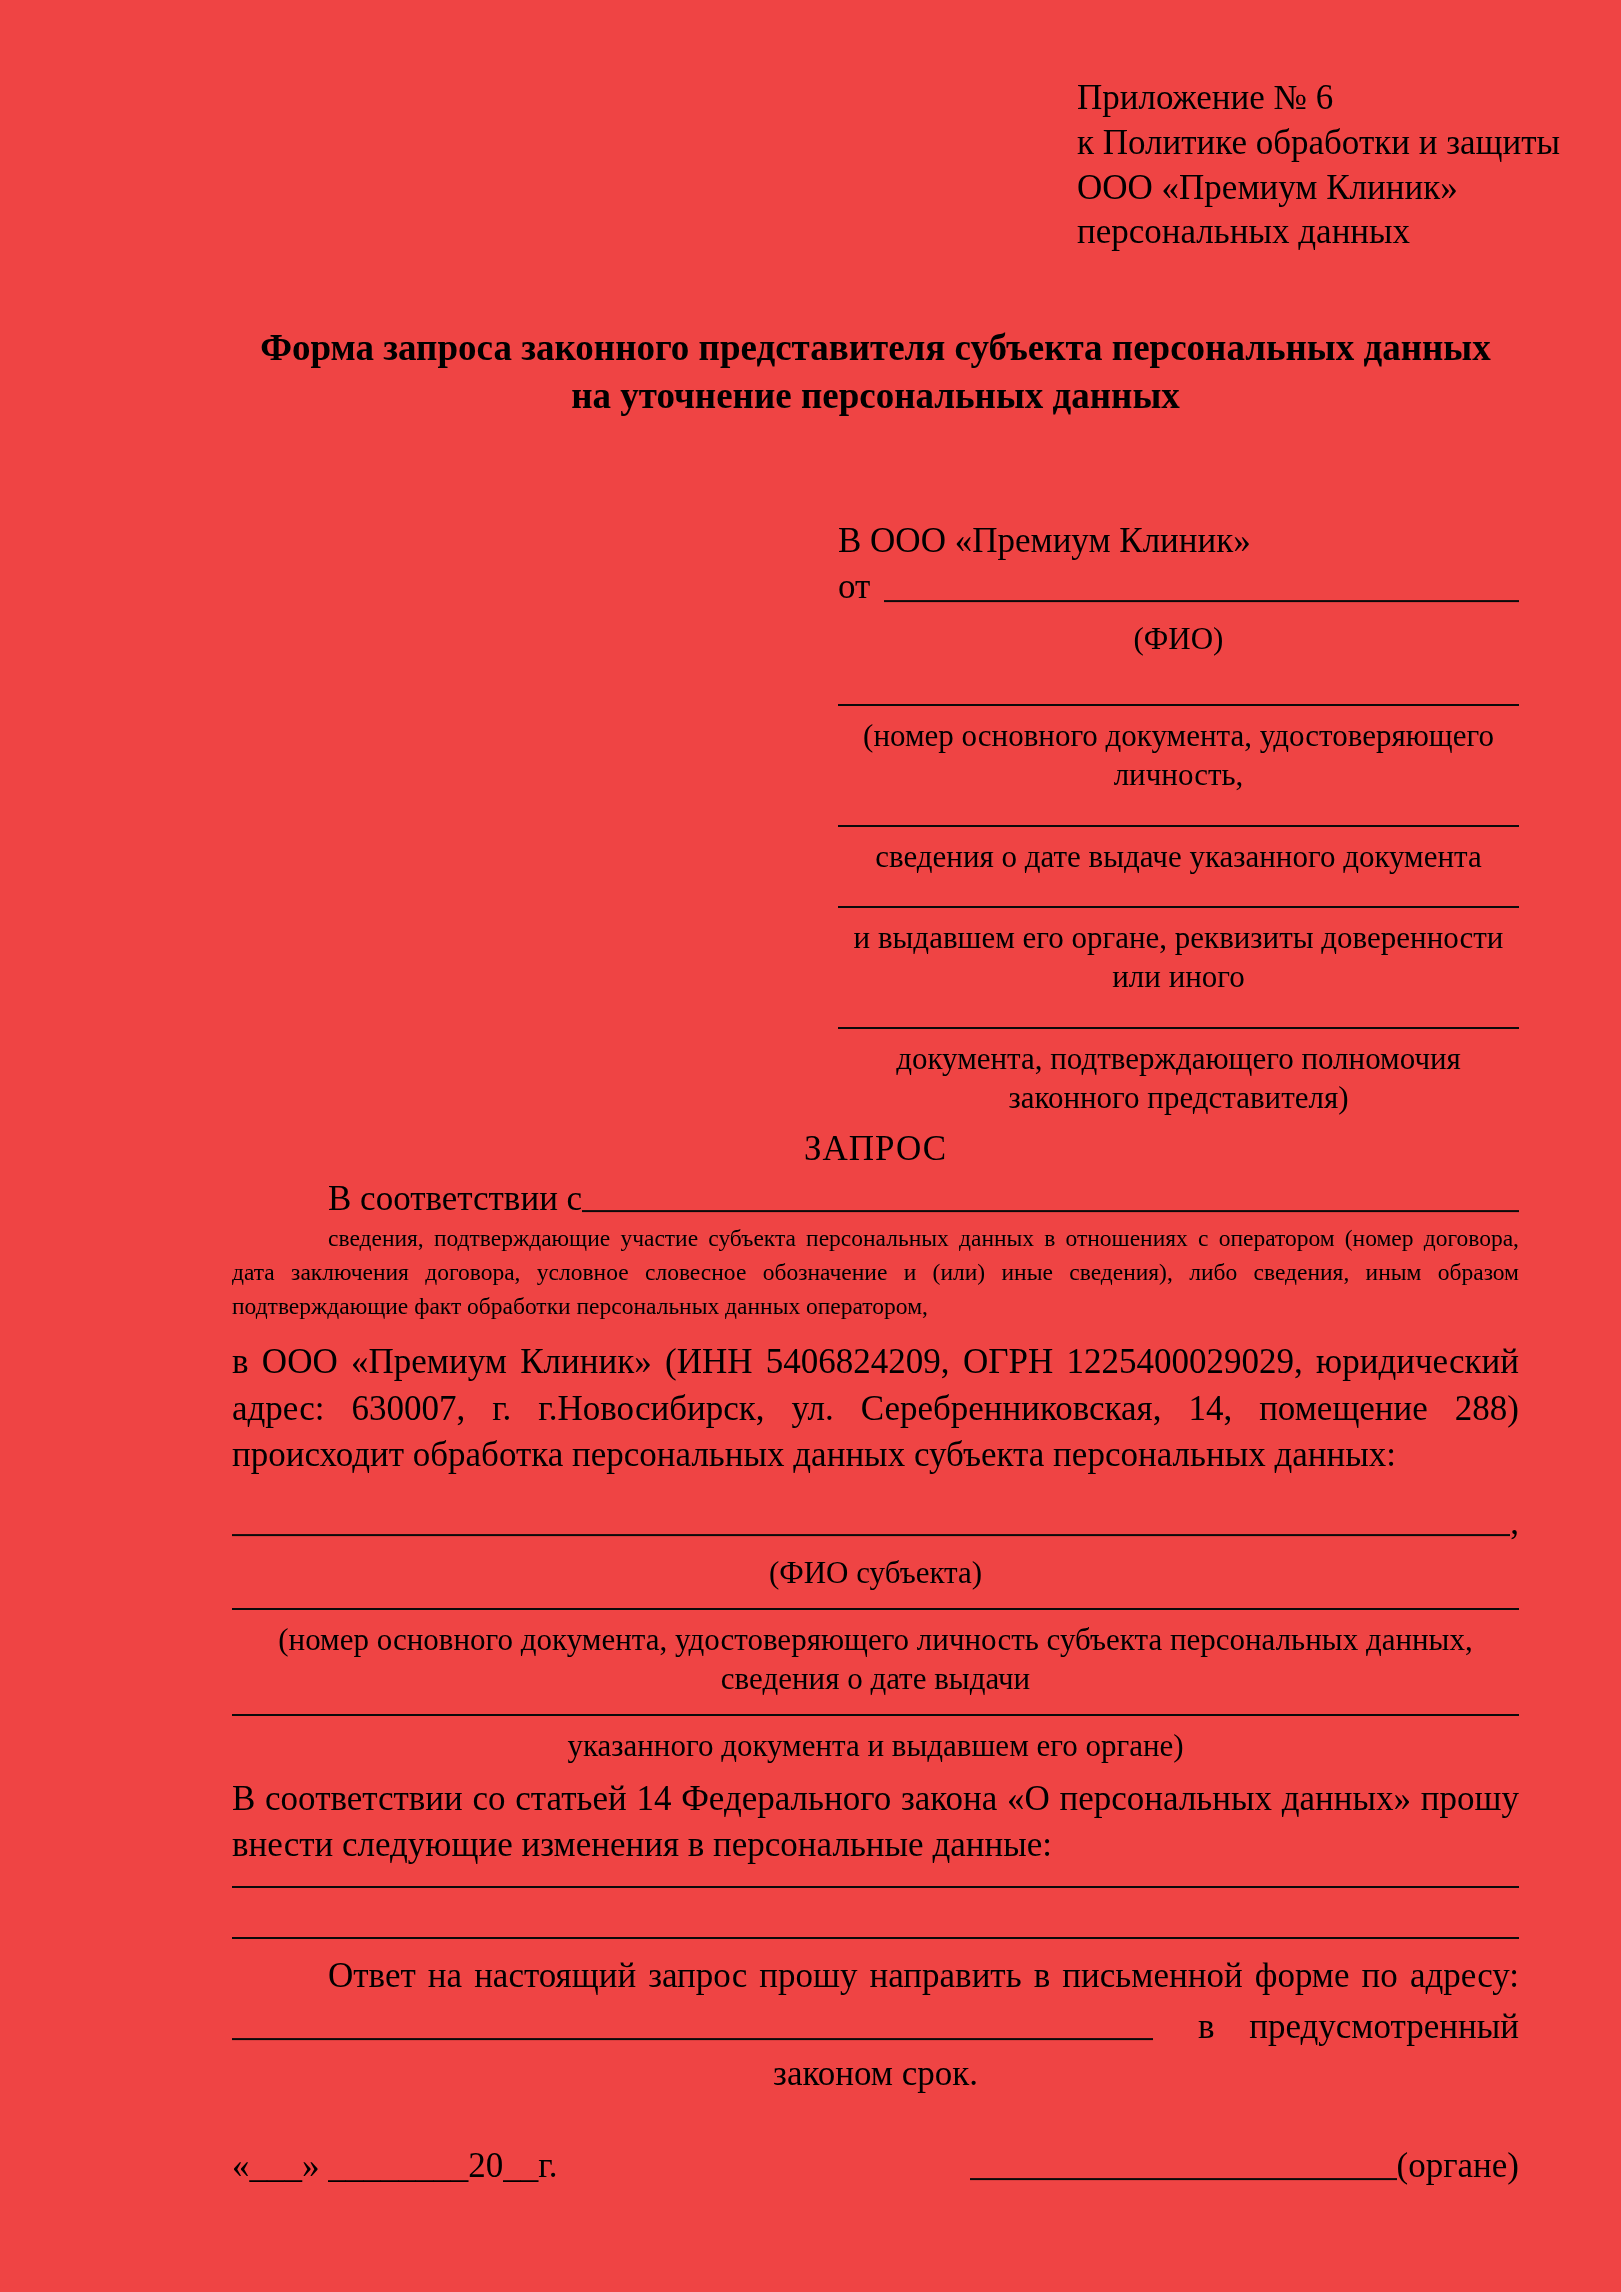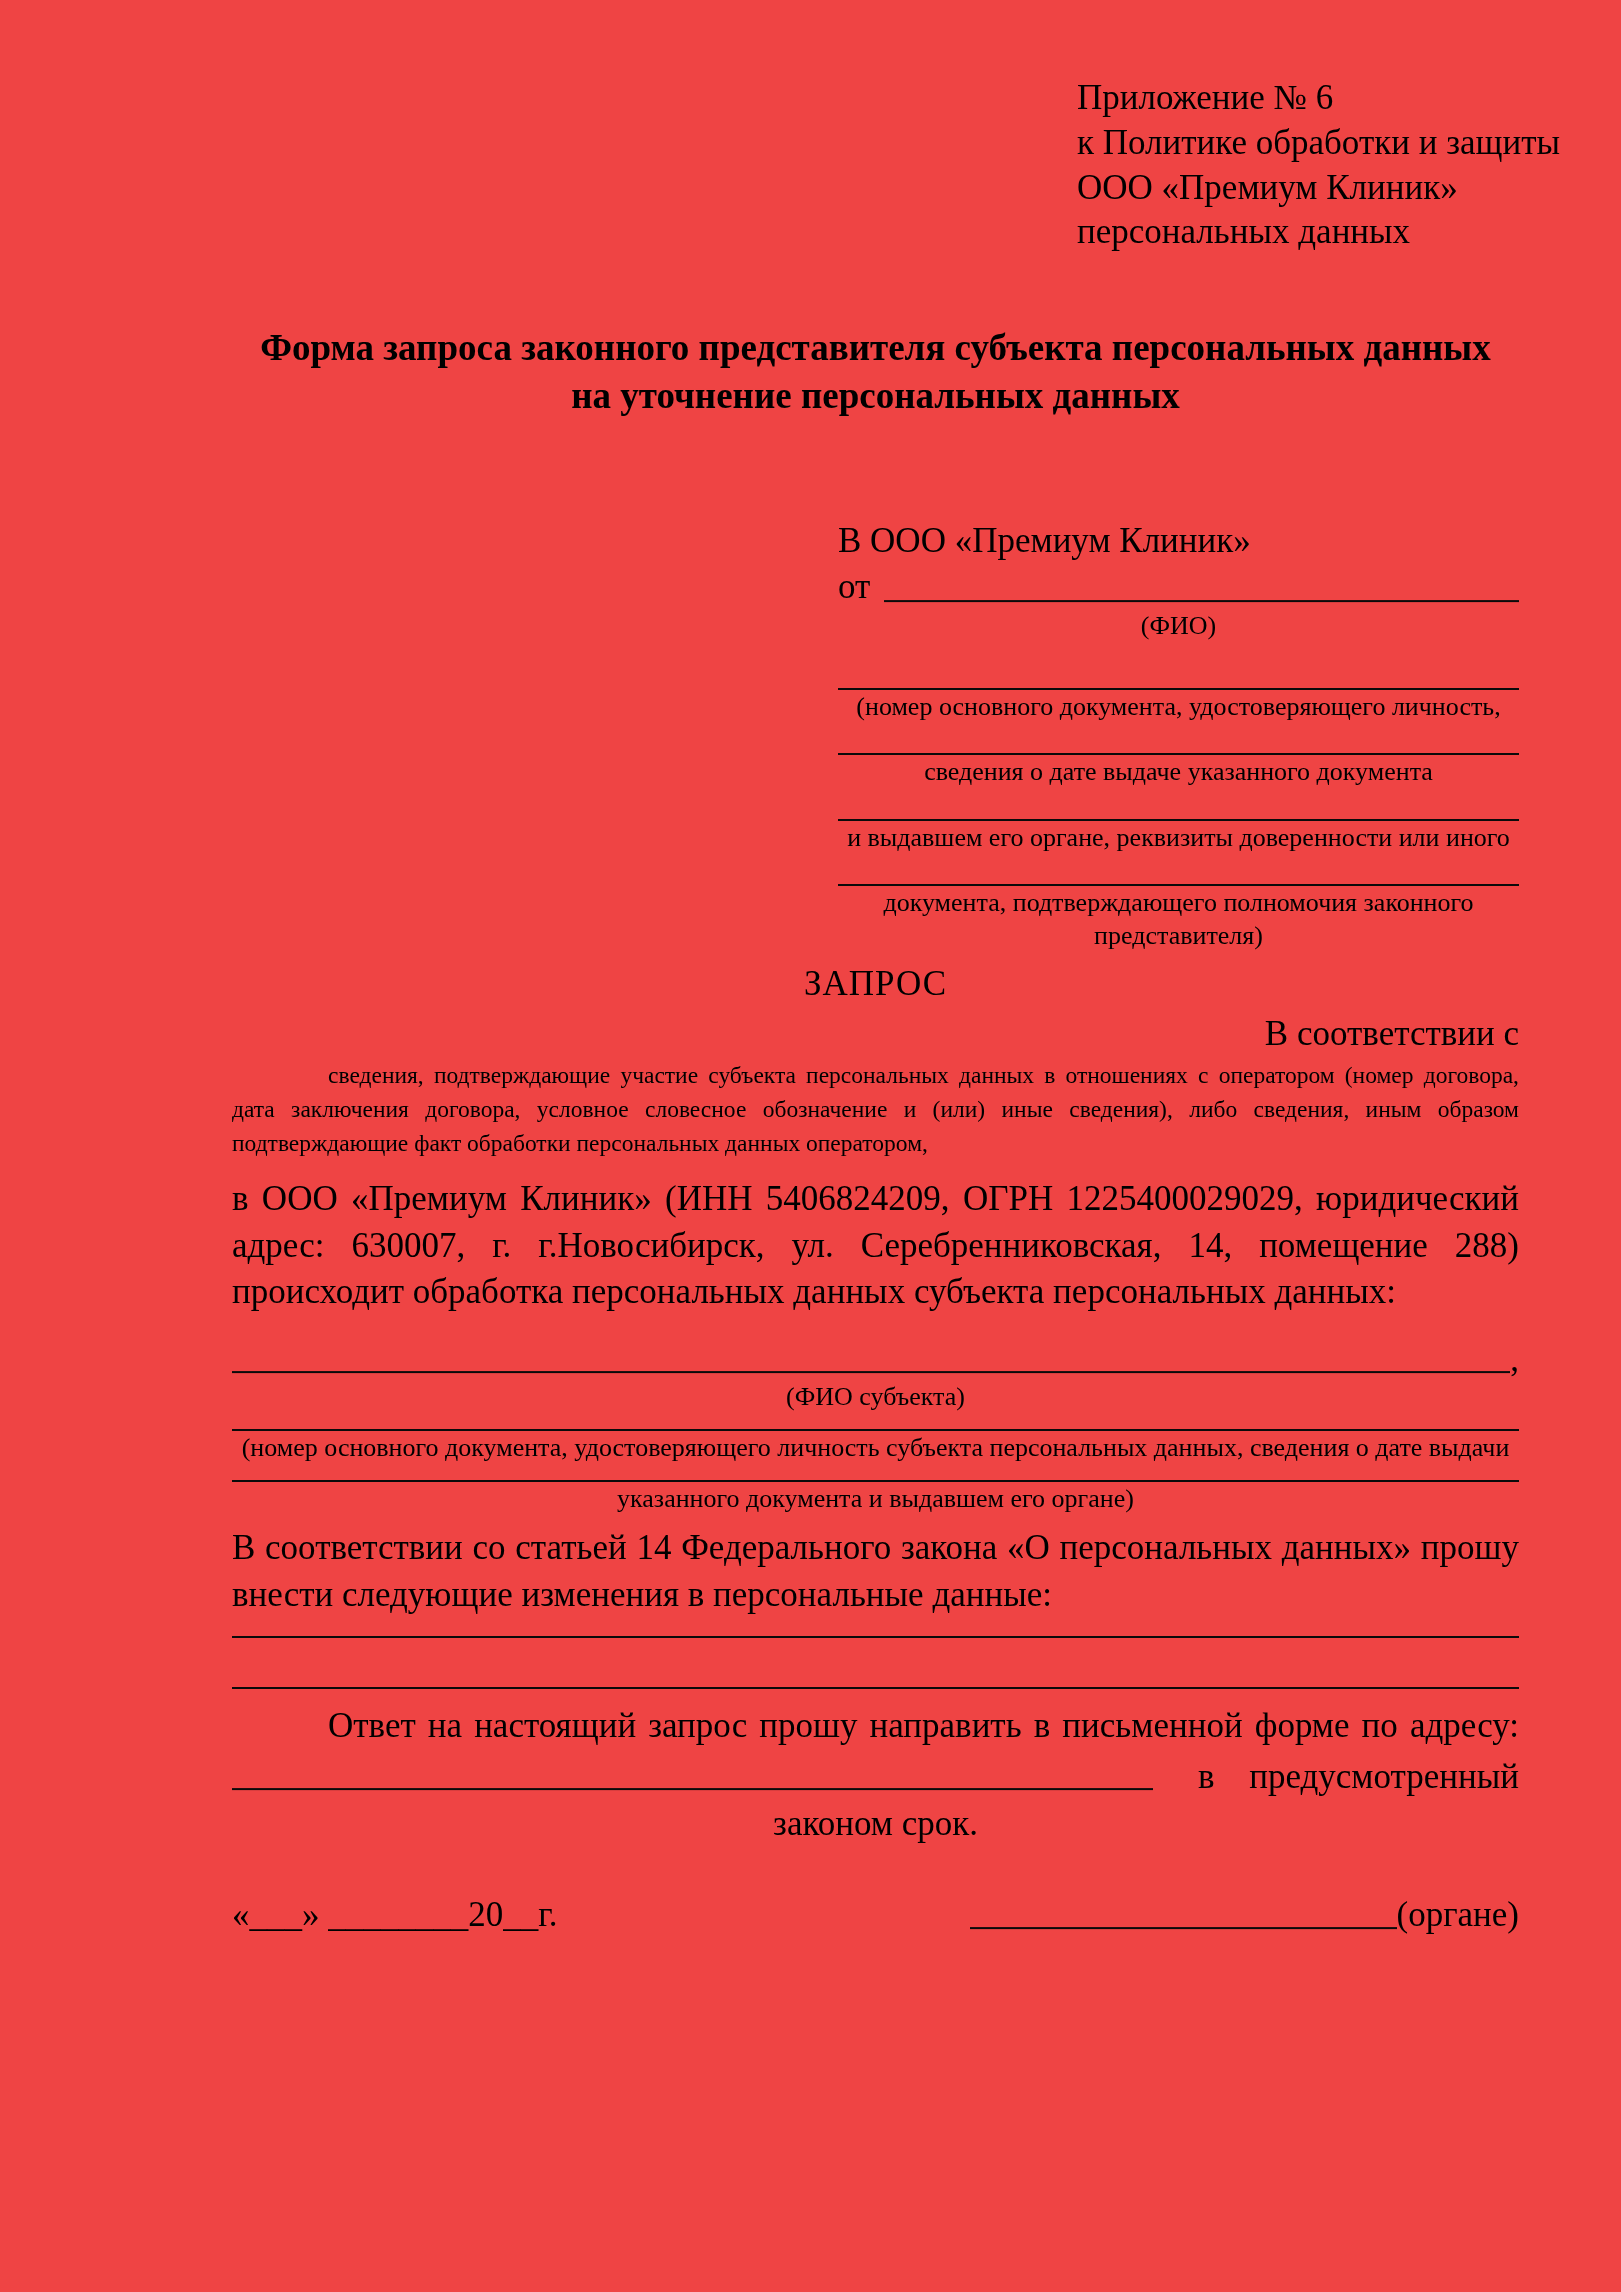--- a/index.html
+++ b/index.html
@@ -15,26 +15,26 @@
   }
   
   .appendix{margin-left:845px;font-size:35px;line-height:1.28;white-space:nowrap;}
   
   .title{margin-top:69px;text-align:center;font-weight:700;font-size:37px;line-height:1.3;}
   
   .addressee{margin-top:98px;margin-left:606px;font-size:35px;line-height:1.3;}
   .flex-row{display:flex;align-items:flex-end;}
   .flex-row .label{margin-right:13.7px;white-space:nowrap;}
   .fill-line{flex:1 1 auto;border-bottom:2.9px solid #0a0a0a;transform:translateY(-6.9px);height:0;}
-  .cap{font-size:26px;line-height:1.25;text-align:center;margin-top:1px;}
+  .cap{font-size:31px;line-height:1.25;text-align:center;margin-top:11px;}
   .u-line{height:0;border-bottom:2.9px solid #0a0a0a;margin-top:30px;}
   .u-line.gap-lg{margin-top:45px;}
   
   .zapros{margin-top:12px;text-align:center;font-size:35px;letter-spacing:1px;}
-  .intro-row{display:flex;align-items:flex-end;margin-top:9.8px;font-size:35px;padding-left:96px;flex-direction:column;}
+  .intro-row{display:flex;align-items:flex-end;margin-top:9.8px;font-size:35px;padding-left:96px;}
   .footnote{margin:2px 0 16px;font-size:23.5px;line-height:1.45;text-align:justify;text-indent:96px;}
   .body{margin:5.9px 0 0;font-size:35px;line-height:1.33;text-align:center;}
   .just{text-align:justify;}
   .comma-row{display:flex;align-items:flex-end;margin-top:23.5px;font-size:35px;}
   .full-line{height:0;border-bottom:2.9px solid #0a0a0a;margin-top:15.7px;}
   .blank1{margin-top:17.6px;}
   .blank2{margin-top:49px;}
   .reply1{margin-top:13.7px;text-indent:96px;text-align:justify;text-align-last:justify;}
   .reply-row{display:flex;align-items:flex-end;margin-top:7.8px;font-size:35px;}
   .fill-fixed{width:921px;border-bottom:2.9px solid #0a0a0a;transform:translateY(-6.9px);height:0;}

